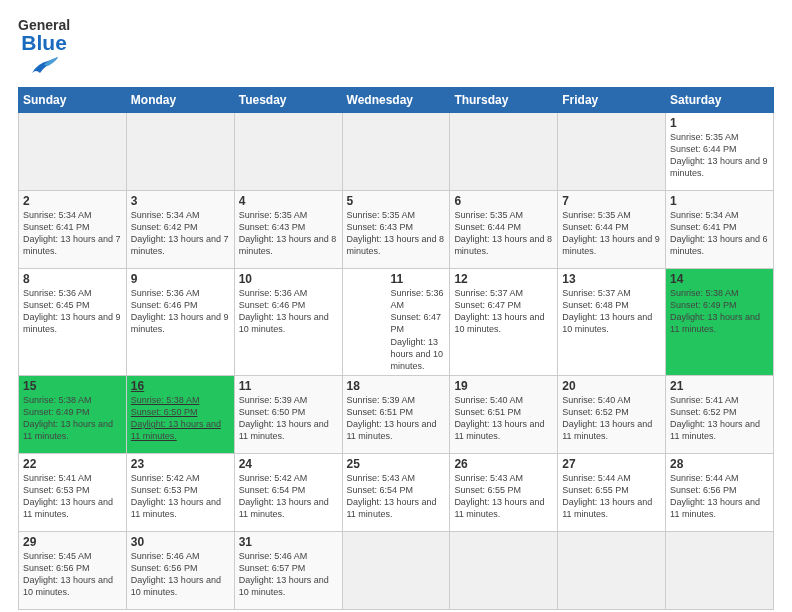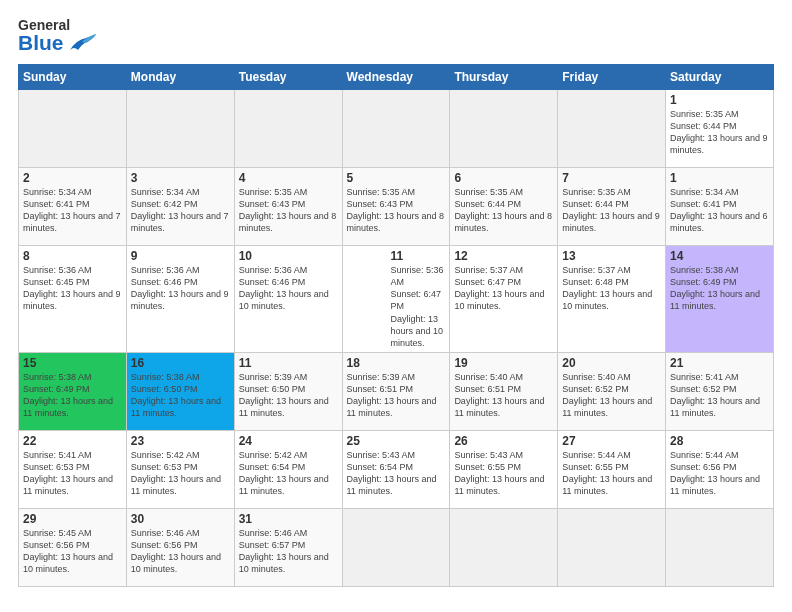--- a/index.html
+++ b/index.html
@@ -81,21 +81,21 @@
   </style>
 </head>
 <body>
 
 <div class="page">
   <div class="header">
     <div class="logo">
       <div class="logo-row">
         <div style="display:flex;flex-direction:column;line-height:1;">
           <span style="font-size:14px;font-weight:bold;color:#333;">General</span>
-          <div style="display:flex;gap:2px;">
+          <div style="display:flex;align-items:center;gap:2px;flex-direction:column;">
             <span style="font-size:21px;font-weight:bold;color:#1a6abf;">Blue</span>
             <svg width="32" height="22" viewBox="0 0 32 22">
               <path d="M4 18 Q10 8 20 6 Q26 4 30 2 Q28 6 22 9 Q16 12 12 18 Q8 14 4 18Z" fill="#1a6abf"></path>
               <path d="M16 10 Q20 5 30 2 Q26 8 20 11Z" fill="#4a9fd4"></path>
             </svg>
           </div>
         </div>
       </div>
     </div>
   </div>
@@ -173,31 +173,31 @@
             <div class="day-info">Sunrise: 5:36 AM<br>Sunset: 6:47 PM<br>Daylight: 13 hours and 10 minutes.</div>
           </td>
           <td style="background: rgb(255, 255, 255);">
             <div class="day-num">12</div>
             <div class="day-info">Sunrise: 5:37 AM<br>Sunset: 6:47 PM<br>Daylight: 13 hours and 10 minutes.</div>
           </td>
           <td style="background: rgb(255, 255, 255);">
             <div class="day-num">13</div>
             <div class="day-info">Sunrise: 5:37 AM<br>Sunset: 6:48 PM<br>Daylight: 13 hours and 10 minutes.</div>
           </td>
-          <td style="background: #c4b5fd;">
+          <td style="background: #22c55e;">
             <div class="day-num">14</div>
             <div class="day-info">Sunrise: 5:38 AM<br>Sunset: 6:49 PM<br>Daylight: 13 hours and 11 minutes.</div>
           </td>
         </tr>
         <tr style="background: rgb(245, 245, 245);">
           <td style="background: #22c55e;">
             <div class="day-num">15</div>
             <div class="day-info">Sunrise: 5:38 AM<br>Sunset: 6:49 PM<br>Daylight: 13 hours and 11 minutes.</div>
           </td>
-          <td style="background: #0ea5e9;">
+          <td style="background: #22c55e; text-decoration: underline;">
             <div class="day-num">16</div>
             <div class="day-info">Sunrise: 5:38 AM<br>Sunset: 6:50 PM<br>Daylight: 13 hours and 11 minutes.</div>
           </td>
           <td style="background: rgb(249, 249, 249);">
             <div class="day-num">11</div>
             <div class="day-info">Sunrise: 5:39 AM<br>Sunset: 6:50 PM<br>Daylight: 13 hours and 11 minutes.</div>
           </td>
           <td style="background: rgb(249, 249, 249);">
             <div class="day-num">18</div>
             <div class="day-info">Sunrise: 5:39 AM<br>Sunset: 6:51 PM<br>Daylight: 13 hours and 11 minutes.</div>

